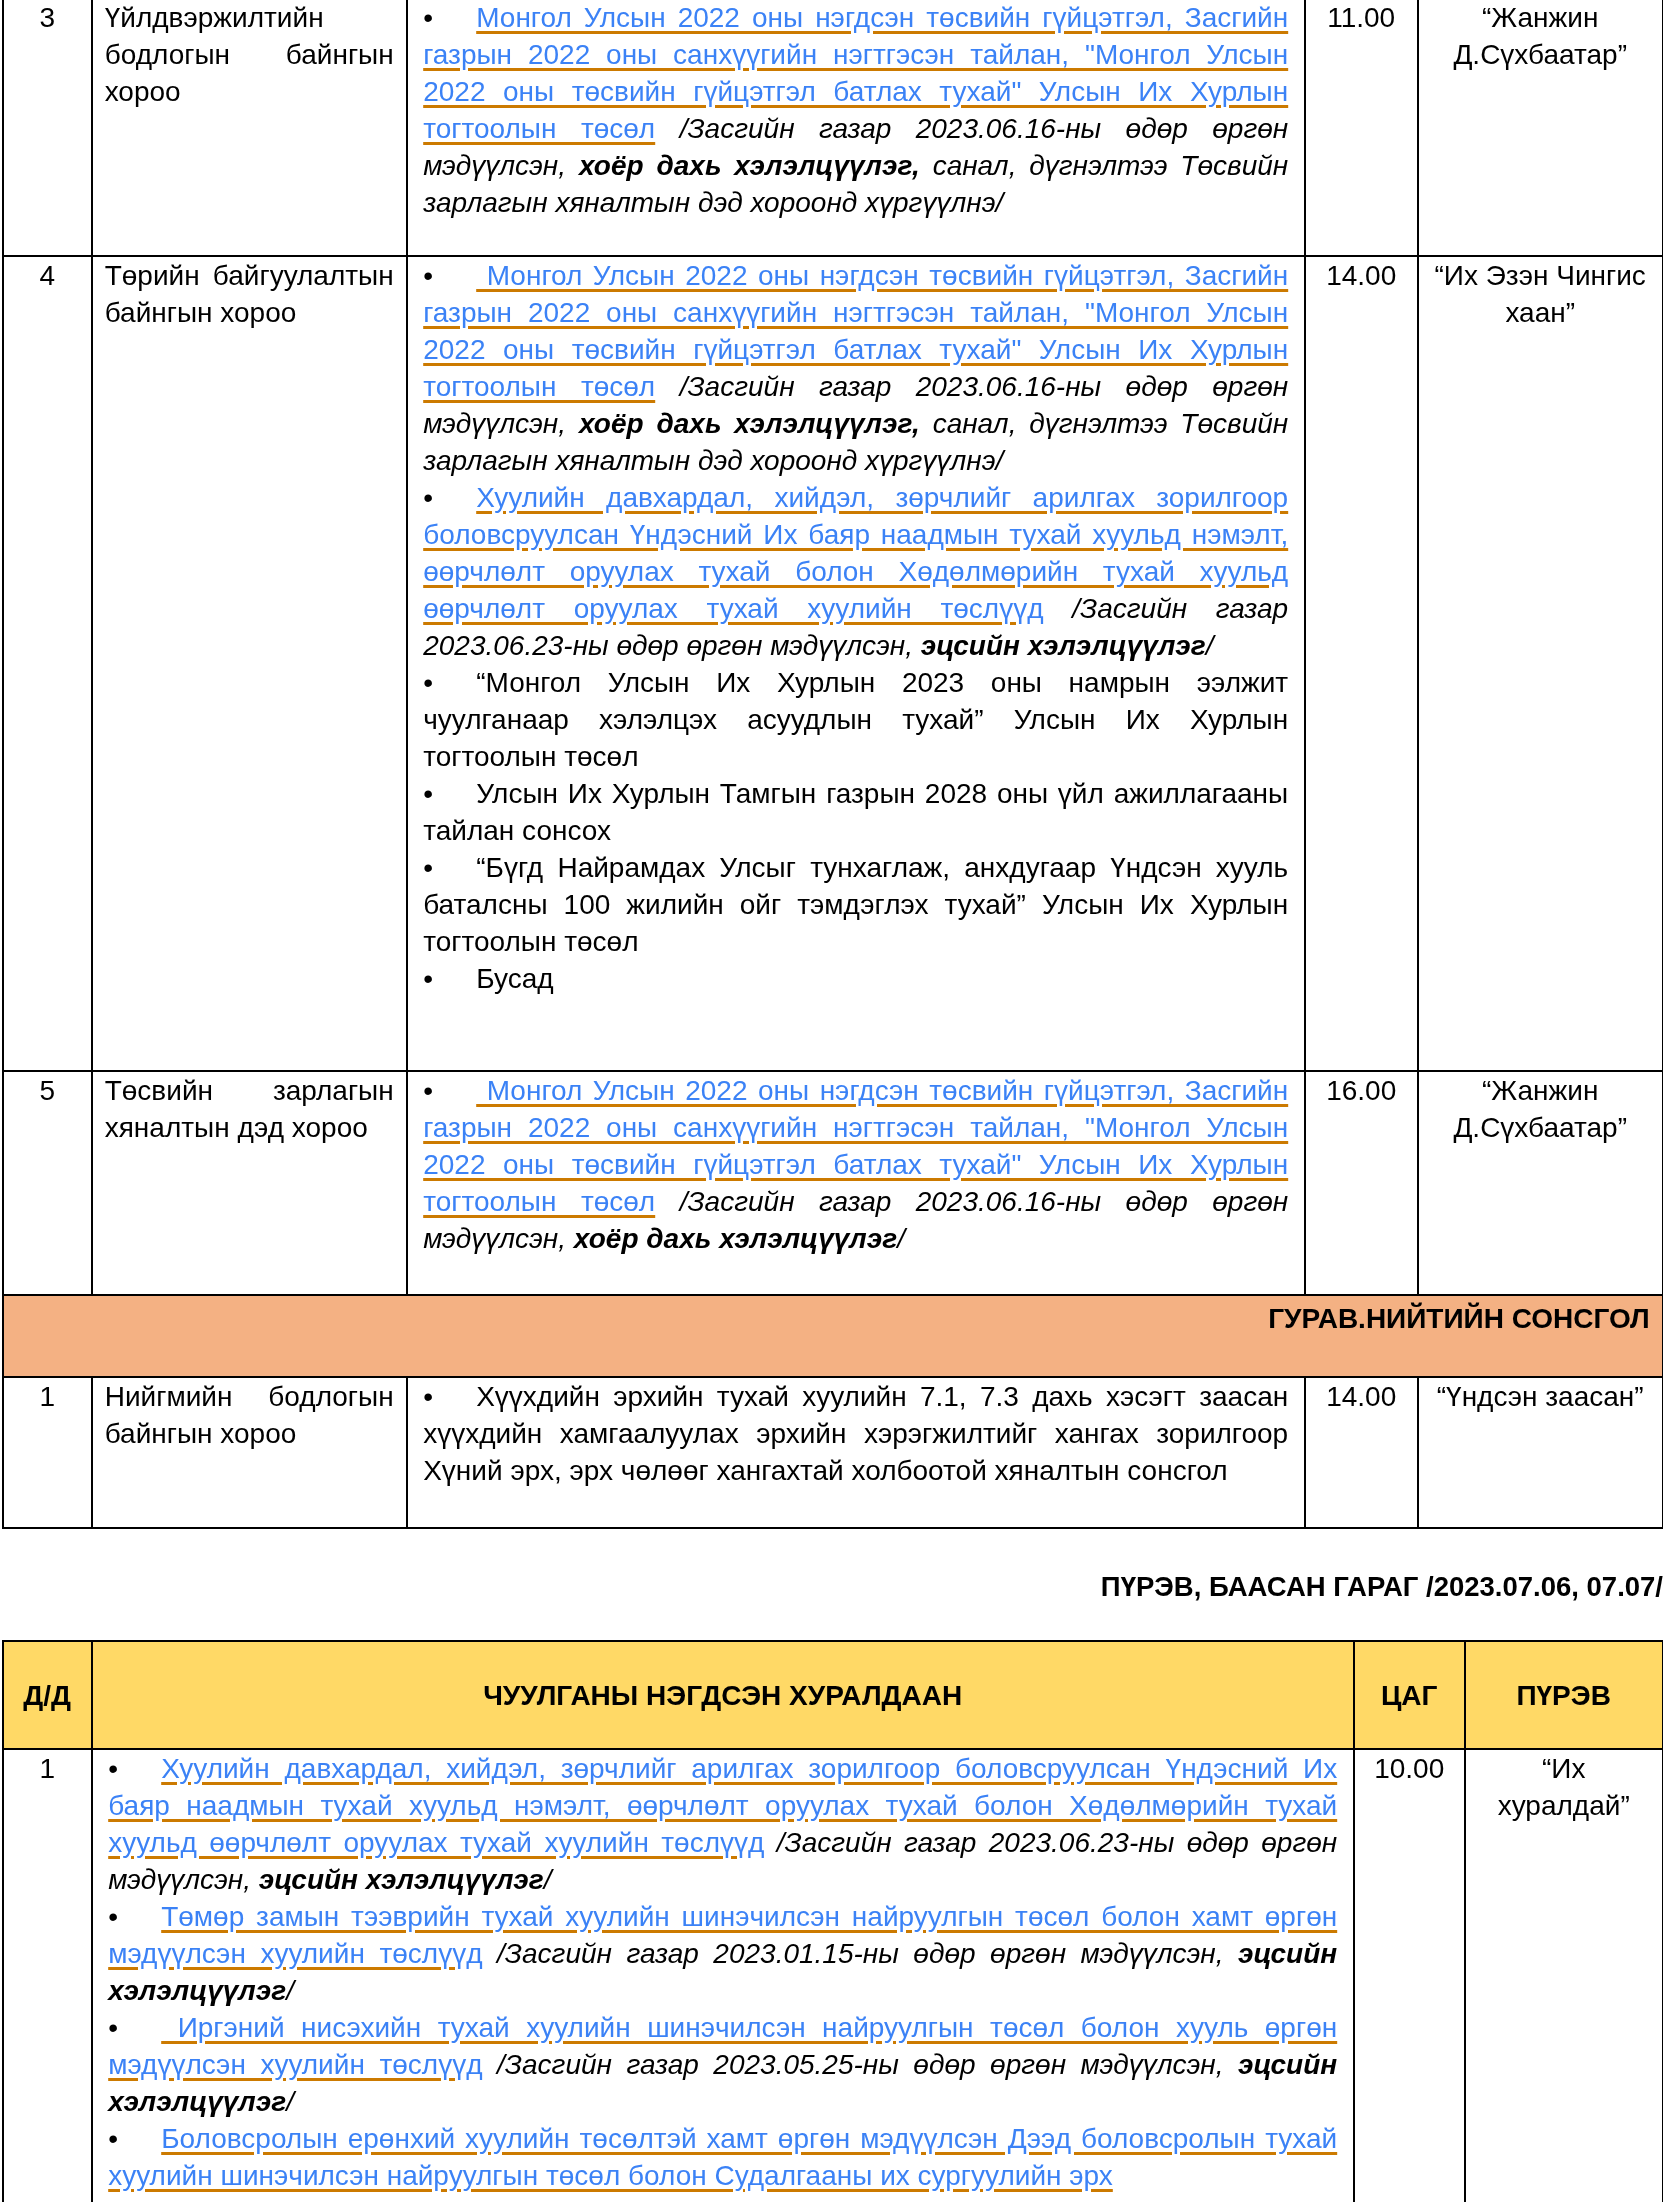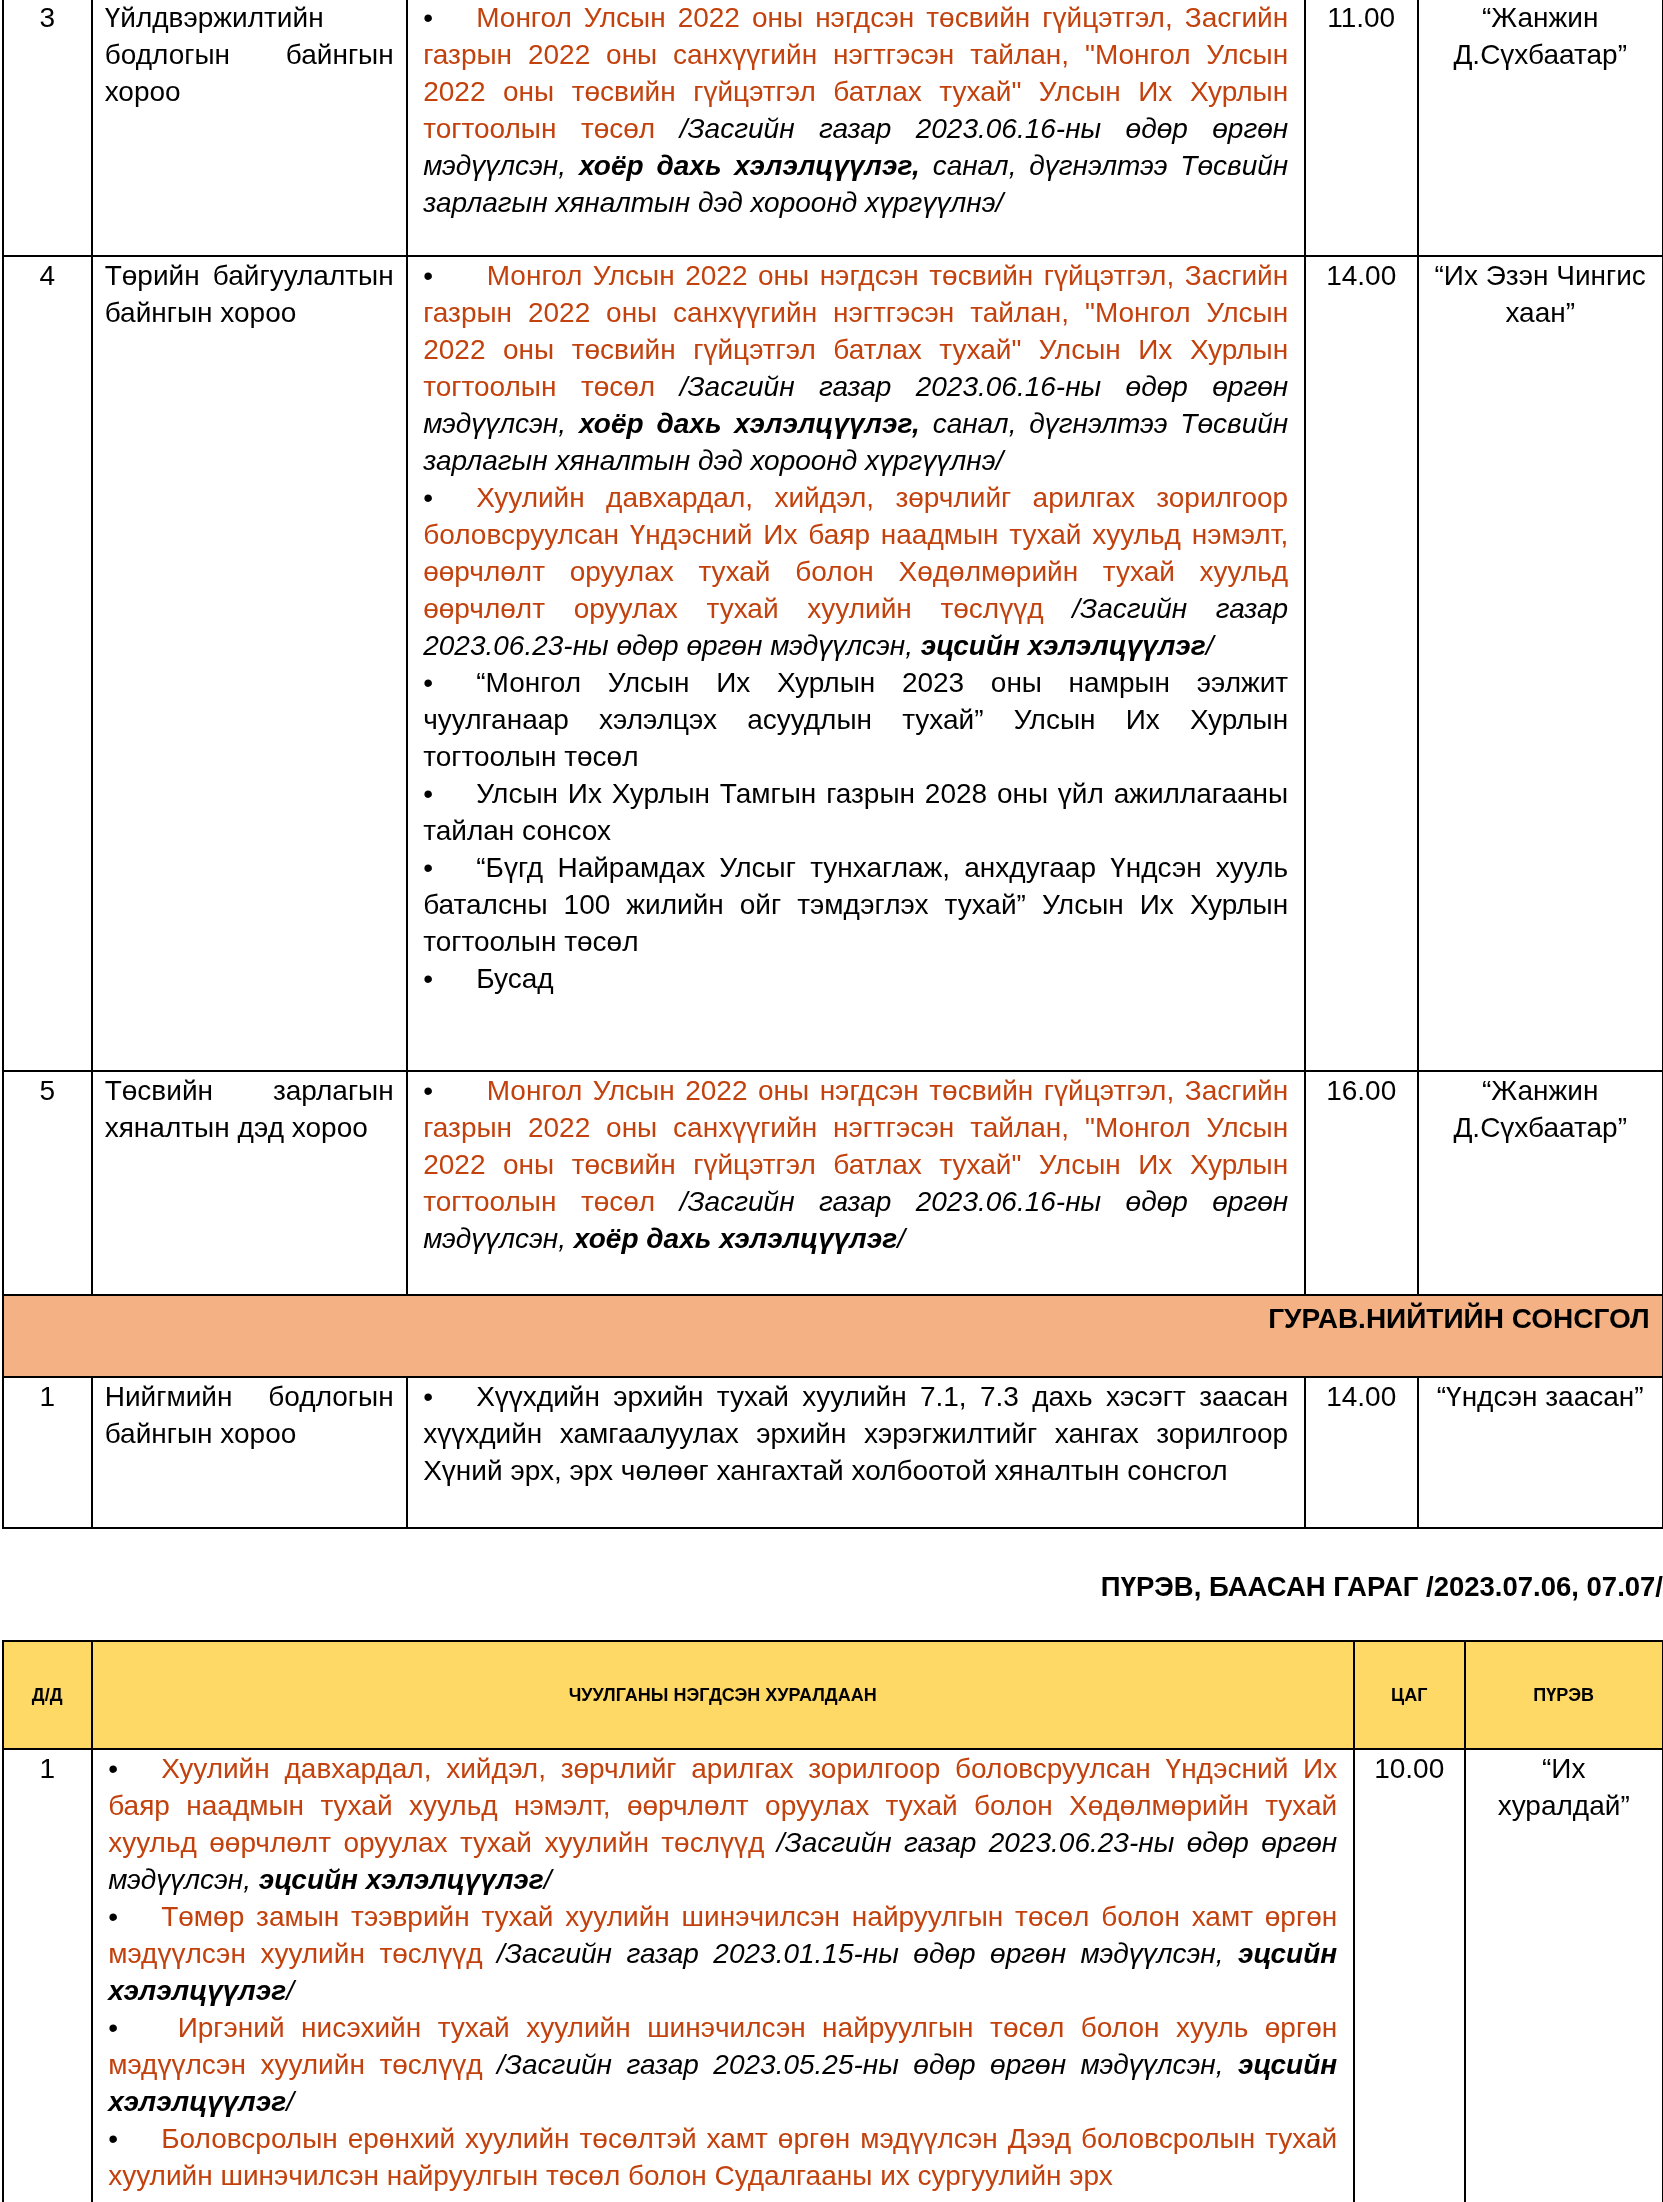--- a/index.html
+++ b/index.html
@@ -8,27 +8,27 @@
   table { border-collapse: collapse; position: absolute; left: 1.7px; table-layout: fixed; }
   td, th { border: 2.6px solid #000; vertical-align: top; padding: 0 12px; }
   .t1 { top: -2.6px; width: 1660px; }
   .num { text-align: center; }
   .committee { text-align: justify; text-align-last: left; }
   .agenda { text-align: justify; padding: 0 15.5px 0 15.5px; }
   .time { text-align: center; padding: 0 5.2px; }
   .room { text-align: center; }
   .item { display: block; text-align: justify; }
   .bullet { display: inline-block; width: 53px; }
-  .link { color: #c2410c; text-decoration-color: #CC7A00; text-decoration-thickness: 2.6px; text-underline-offset: 4.3px; }
+  .link { color: #3b82f6; text-decoration: underline; text-decoration-color: #CC7A00; text-decoration-thickness: 2.6px; text-underline-offset: 4.3px; }
   .note { font-style: italic; }
   .note b { font-weight: bold; }
   .band td { background: #F4B183; height: 76px; text-align: right; font-weight: bold; padding-top: 3.4px; }
   .date-heading { position: absolute; top: 1568px; left: 0; width: 1663px; text-align: right; font-weight: bold; font-size: 27.5px; }
   .t2 { top: 1640px; width: 1660px; }
-  .t2 th { background: #FFD966; height: 106px; vertical-align: middle; font-weight: bold; font-size: 18px; text-align: center; padding: 0 5.2px; }
+  .t2 th { background: #FFD966; height: 106px; vertical-align: middle; font-weight: bold; font-size: 28px; text-align: center; padding: 0 5.2px; }
   .t2 td { border-bottom: none; }
 </style>
 </head>
 <body>
 
 <table class="t1">
   <colgroup>
     <col style="width:89px">
       <col style="width:315px">
       <col style="width:898px">

